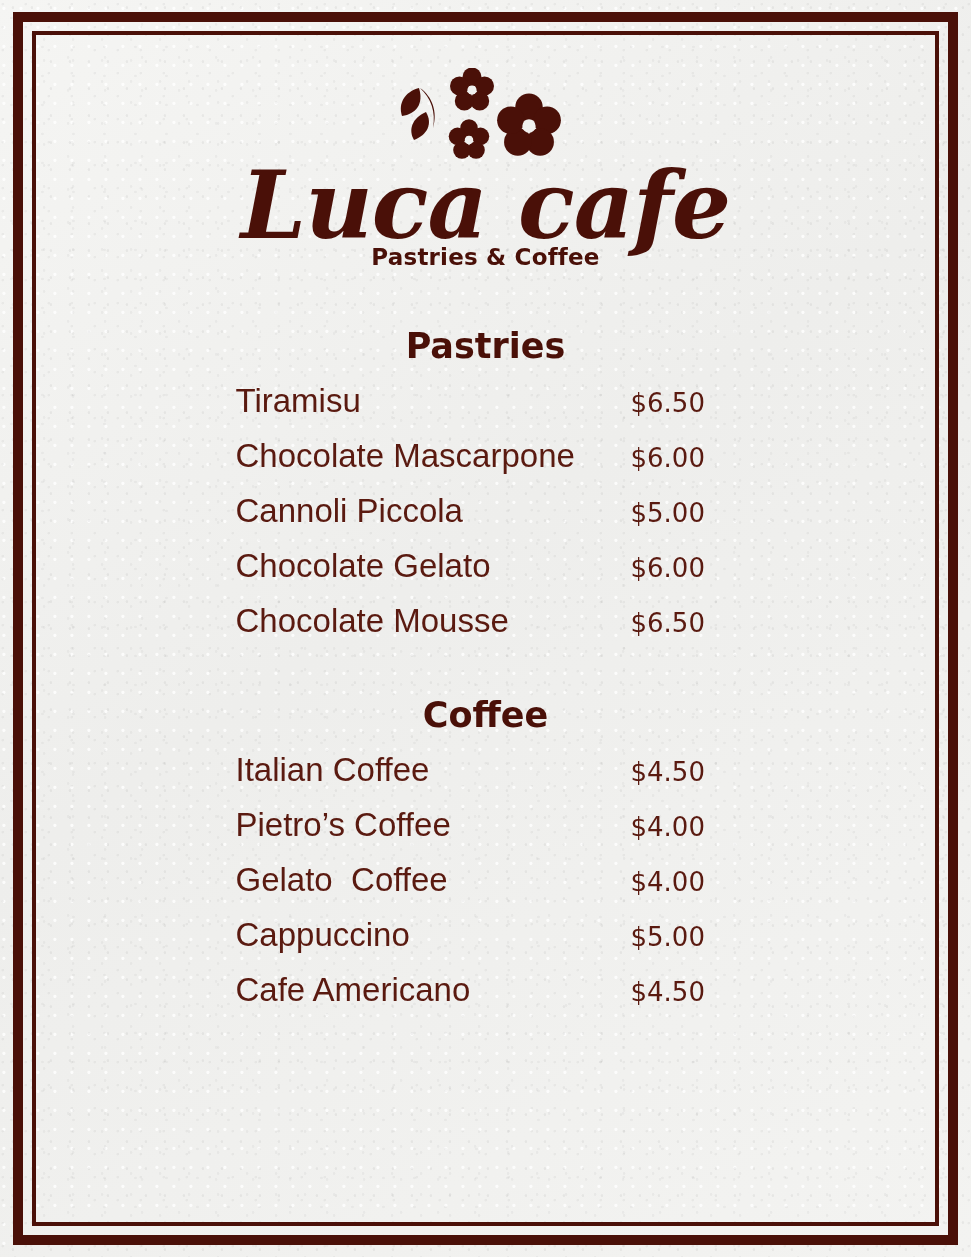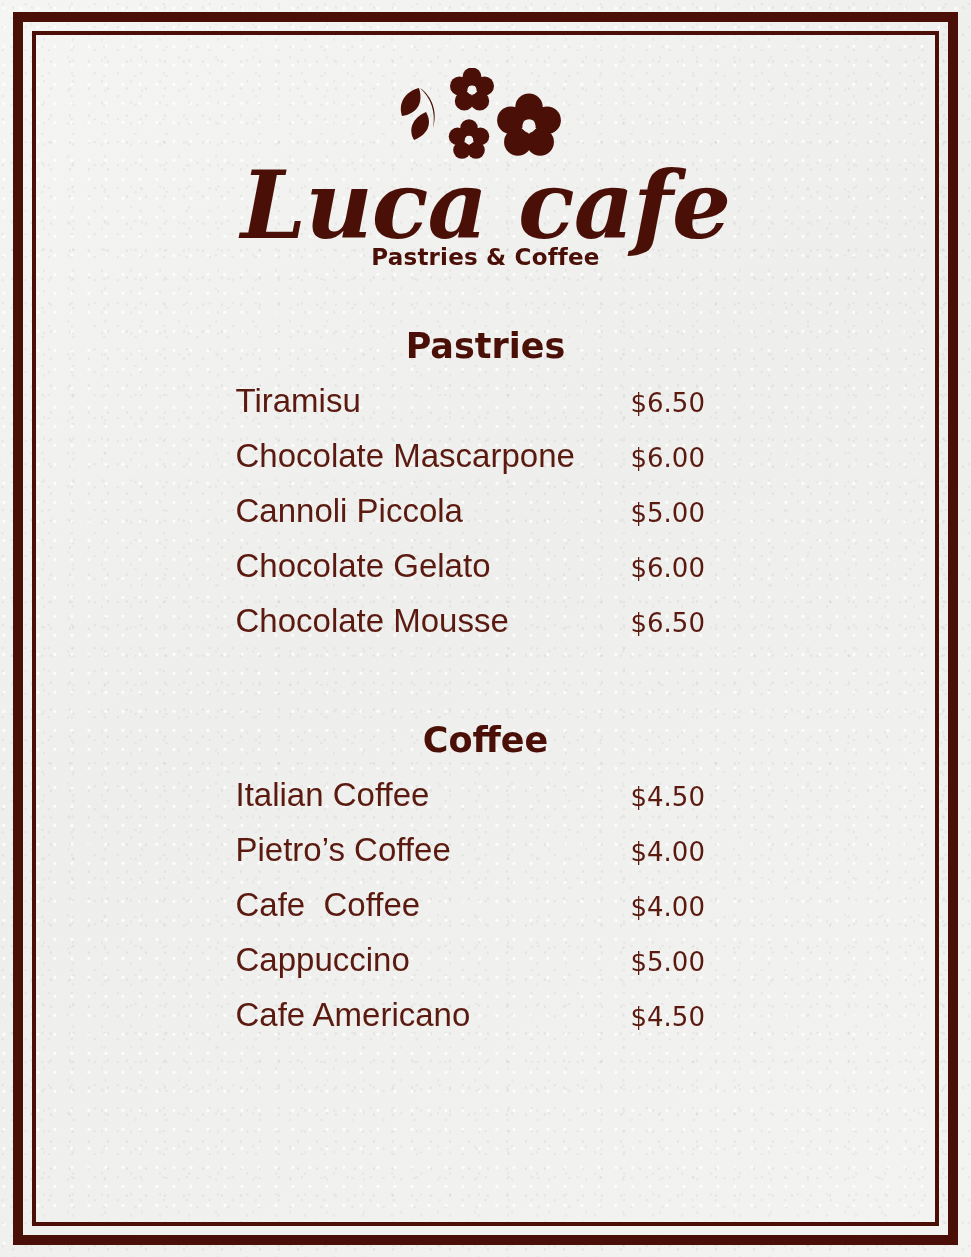--- a/index.html
+++ b/index.html
@@ -101,21 +101,21 @@
 
   .section-title {
     font-family: "DejaVu Sans", sans-serif;
     font-size: 35px;
     font-weight: 700;
     color: #4a1008;
     text-align: center;
   }
 
   .section-pastries .section-title { margin-top: 56px; }
-  .section-coffee .section-title { margin-top: 63px; }
+  .section-coffee .section-title { margin-top: 38px; }
 
   .items {
     width: 500px;
     margin-top: 16px;
   }
 
   .menu-row {
     display: flex;
     align-items: baseline;
     justify-content: space-between;
@@ -217,21 +217,21 @@
       <div class="items">
         <div class="menu-row">
           <span class="item-name">Italian Coffee</span>
           <span class="item-price">$4.50</span>
         </div>
         <div class="menu-row">
           <span class="item-name">Pietro’s Coffee</span>
           <span class="item-price">$4.00</span>
         </div>
         <div class="menu-row">
-          <span class="item-name">Cafe  Coffee</span>
+          <span class="item-name">Gelato  Coffee</span>
           <span class="item-price">$4.00</span>
         </div>
         <div class="menu-row">
           <span class="item-name">Cappuccino</span>
           <span class="item-price">$5.00</span>
         </div>
         <div class="menu-row">
           <span class="item-name">Cafe Americano</span>
           <span class="item-price">$4.50</span>
         </div>

